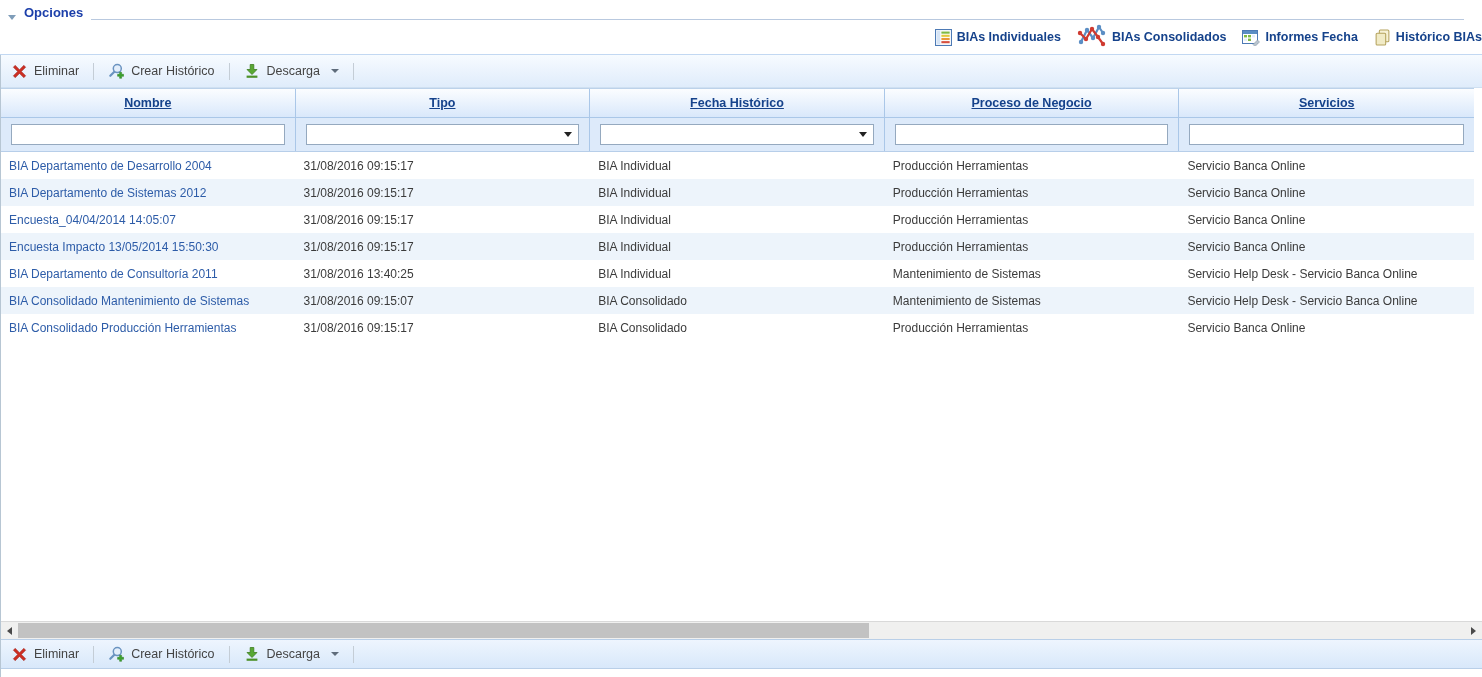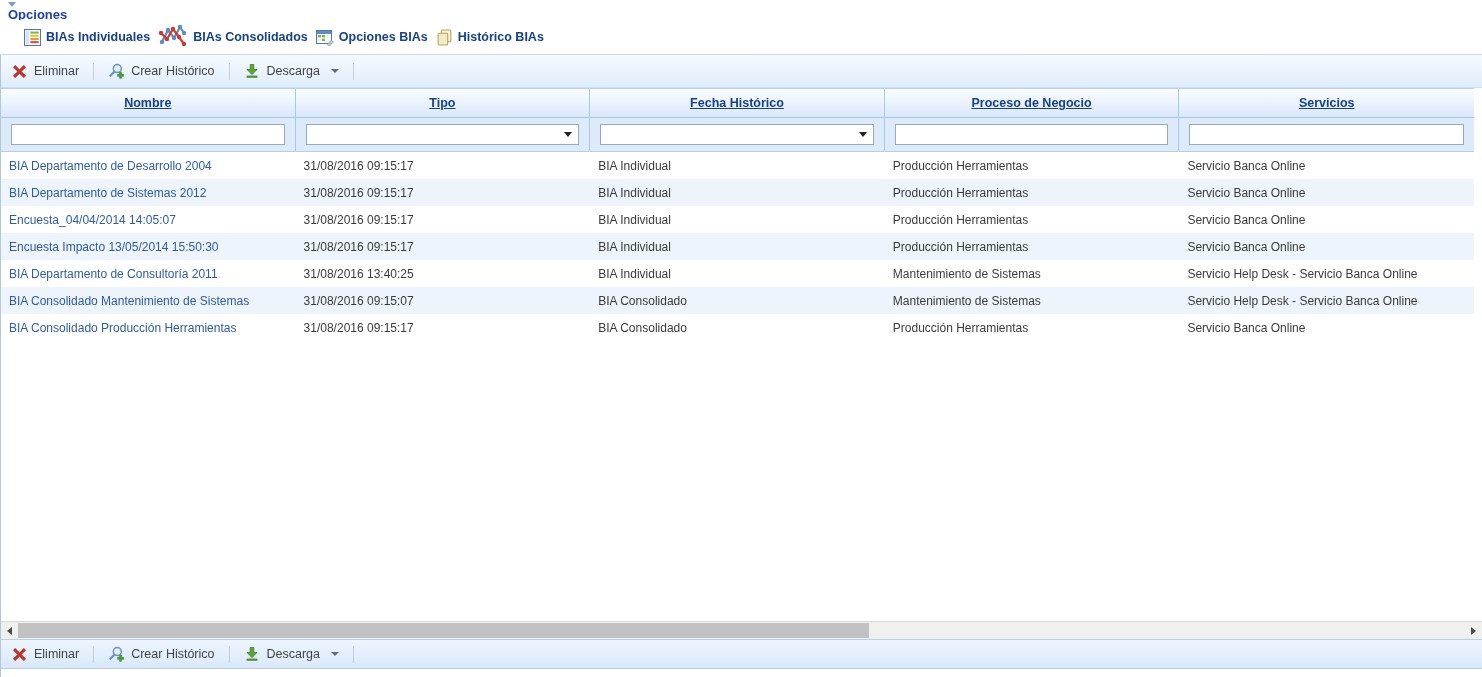--- a/index.html
+++ b/index.html
@@ -2,29 +2,29 @@
 <html><head>
 <meta charset="utf-8">
 <style>
   * { box-sizing: border-box; margin: 0; padding: 0; }
   html, body { width: 1482px; height: 677px; background: #fff; overflow: hidden; }
   body { font-family: "Liberation Sans", "DejaVu Sans", sans-serif; font-size: 12px; }
 
   .page { width: 1482px; height: 677px; display: flex; flex-direction: column; }
 
   
-  .options-bar { height: 20px; display: flex; align-items: flex-start; padding: 2px 18px 0 8px; flex-direction: column; }
+  .options-bar { height: 20px; display: flex; align-items: flex-end; padding: 2px 18px 0 8px; }
   .opt-arrow { width: 0; height: 0; border-left: 4px solid transparent; border-right: 4px solid transparent;
                border-top: 5px solid #7f9db9; margin-right: 8px; cursor: pointer; }
   .opt-label { color: #1c3faa; font-weight: bold; font-size: 13px; margin-right: 8px; white-space: nowrap; }
   .opt-line { flex: 1; border-top: 1px solid #b9c9df; height: 1px; margin-top: 1px; }
 
   
-  .nav-bar { height: 35px; display: flex; align-items: center; justify-content: flex-start;
-             gap: 8px; border-bottom: 1px solid #c2d8f2; background: #fff; padding-left: 24px; }
+  .nav-bar { height: 35px; display: flex; align-items: center; justify-content: flex-end;
+             gap: 16px; border-bottom: 1px solid #c2d8f2; background: #fff; padding-left: 24px; }
   .nav-item { display: flex; align-items: center; gap: 5px; cursor: pointer; text-decoration: none; }
   .nav-item .lbl { color: #15428b; font-weight: bold; font-size: 12.5px; white-space: nowrap; }
 
   
   .main-panel { flex: 1; display: flex; flex-direction: column; border-left: 1px solid #b7c6d3; }
 
   
   .toolbar { height: 33px; display: flex; align-items: center; padding-left: 2px;
              background: linear-gradient(#f7fbff, #dfecfb); border-bottom: 1px solid #cfe0f1; }
   .toolbar.bottom { height: 30px; background: linear-gradient(#eef5fe, #d8e8fa);
@@ -131,21 +131,21 @@
           <rect x="0.5" y="1.5" width="15" height="13" fill="#fff" stroke="#4d7ab5"></rect>
           <rect x="1" y="2" width="14" height="3" fill="#5b8ec4"></rect>
           <rect x="2" y="6" width="3" height="2.4" fill="#7fba43"></rect>
           <rect x="6" y="6" width="3" height="2.4" fill="#7fba43"></rect>
           <rect x="2" y="9.6" width="3" height="2.4" fill="#e6eefa"></rect>
           <rect x="6" y="9.6" width="3" height="2.4" fill="#7fba43"></rect>
           <rect x="10" y="6" width="3" height="2.4" fill="#e6eefa"></rect>
           <path d="M11 15.5 L15.5 11 L17.5 13 L13 17.5 Z" fill="#b9c4ce" stroke="#8d9aa6" stroke-width="0.6"></path>
         </svg>
       </span>
-      <span class="lbl">Opciones BIAs</span>
+      <span class="lbl">Informes Fecha</span>
     </a>
     <a class="nav-item">
       <span class="icon">
         <svg width="17" height="17" viewBox="0 0 16 16">
           <rect x="5" y="1" width="9" height="11" rx="1" fill="#f7f2d6" stroke="#b5a35e"></rect>
           <rect x="2" y="4" width="9" height="11" rx="1" fill="#f1ebc6" stroke="#b5a35e"></rect>
         </svg>
       </span>
       <span class="lbl">Histórico BIAs</span>
     </a>

